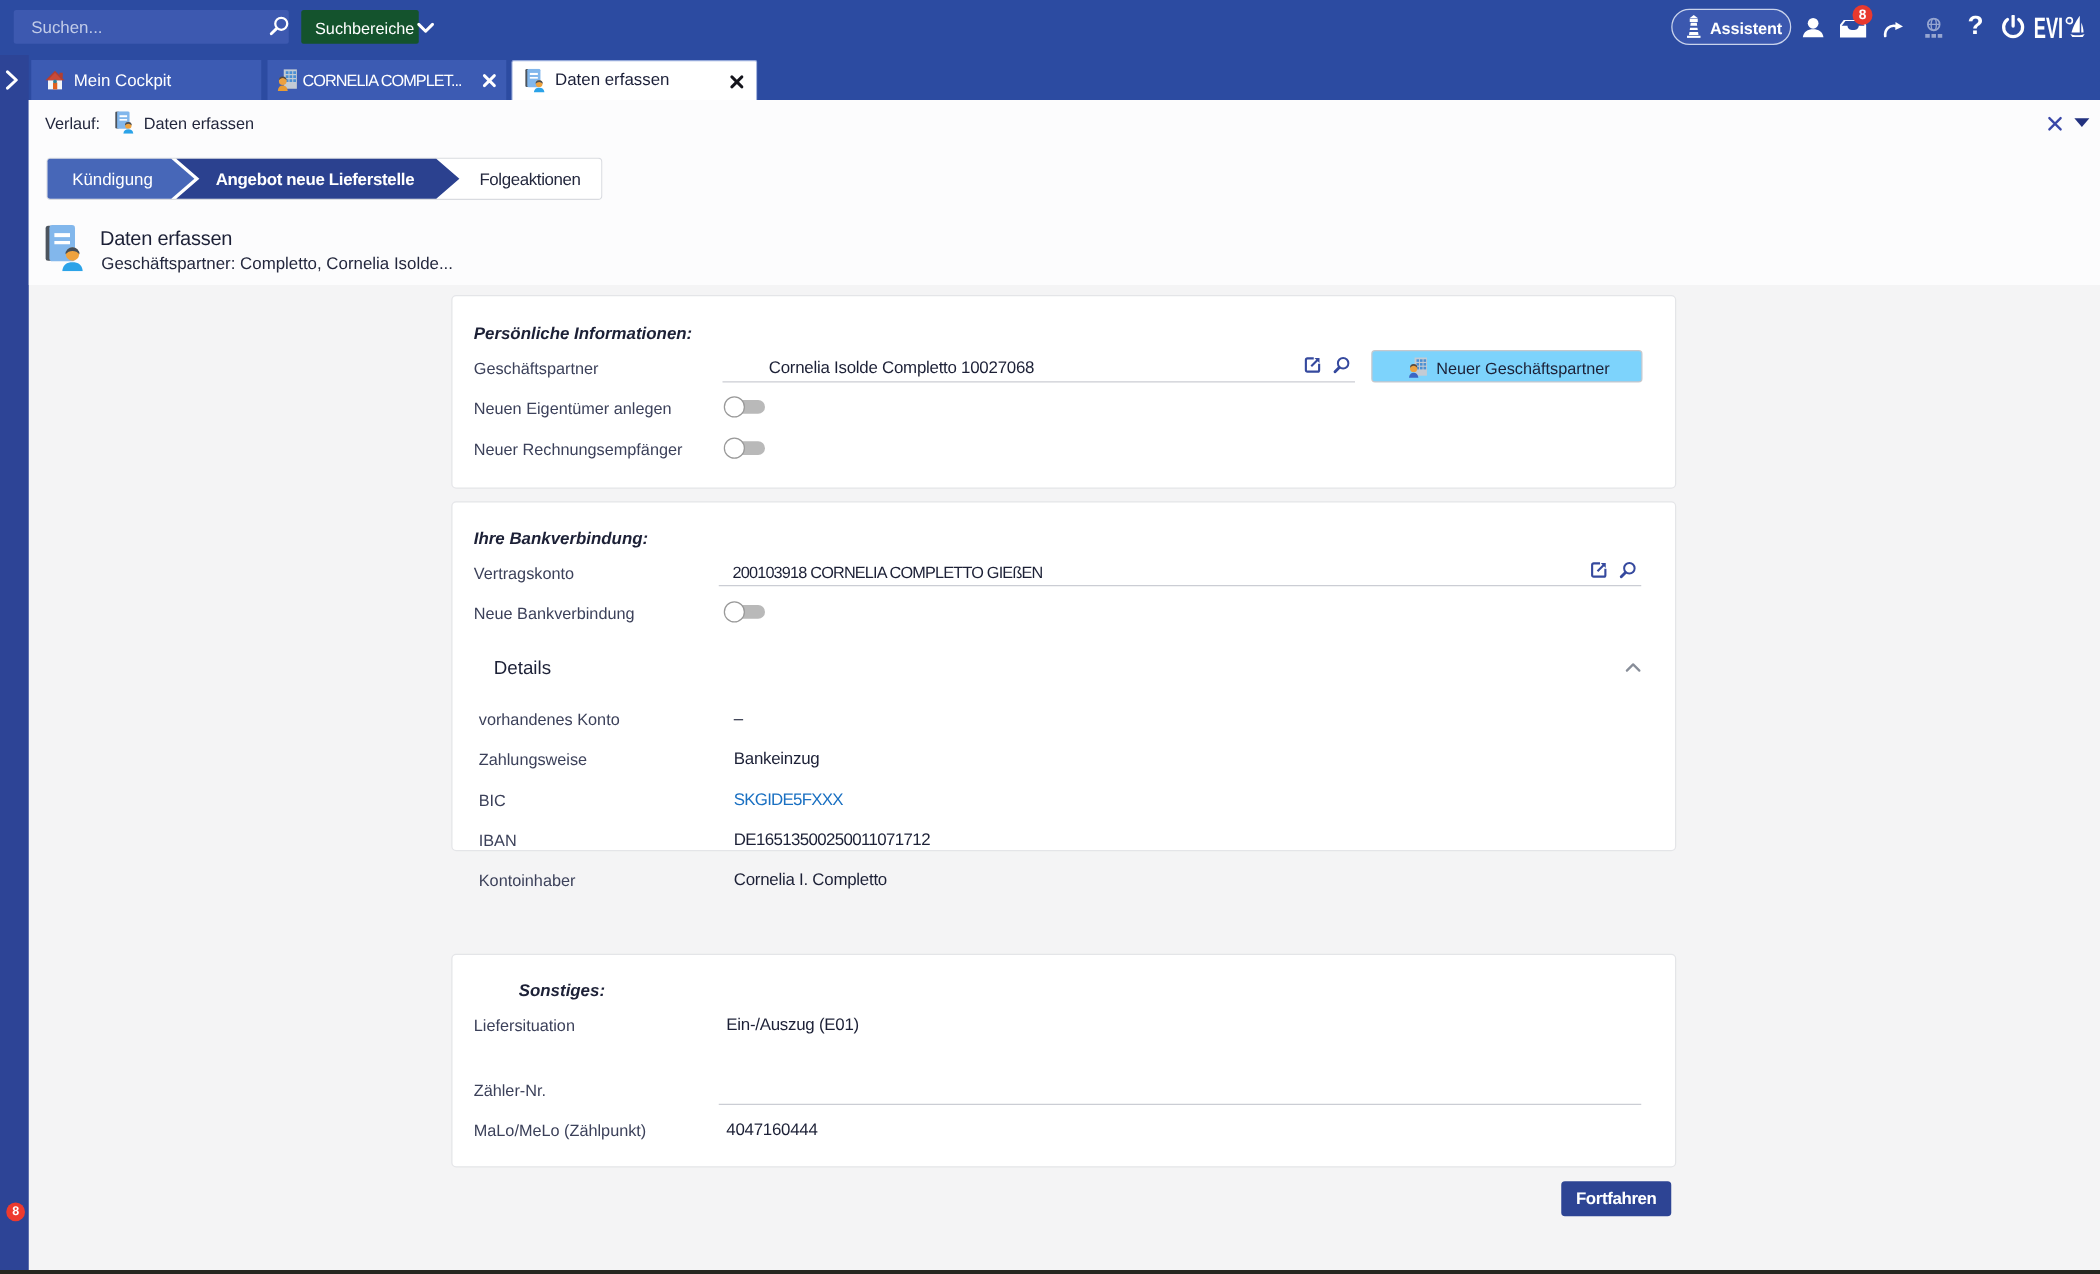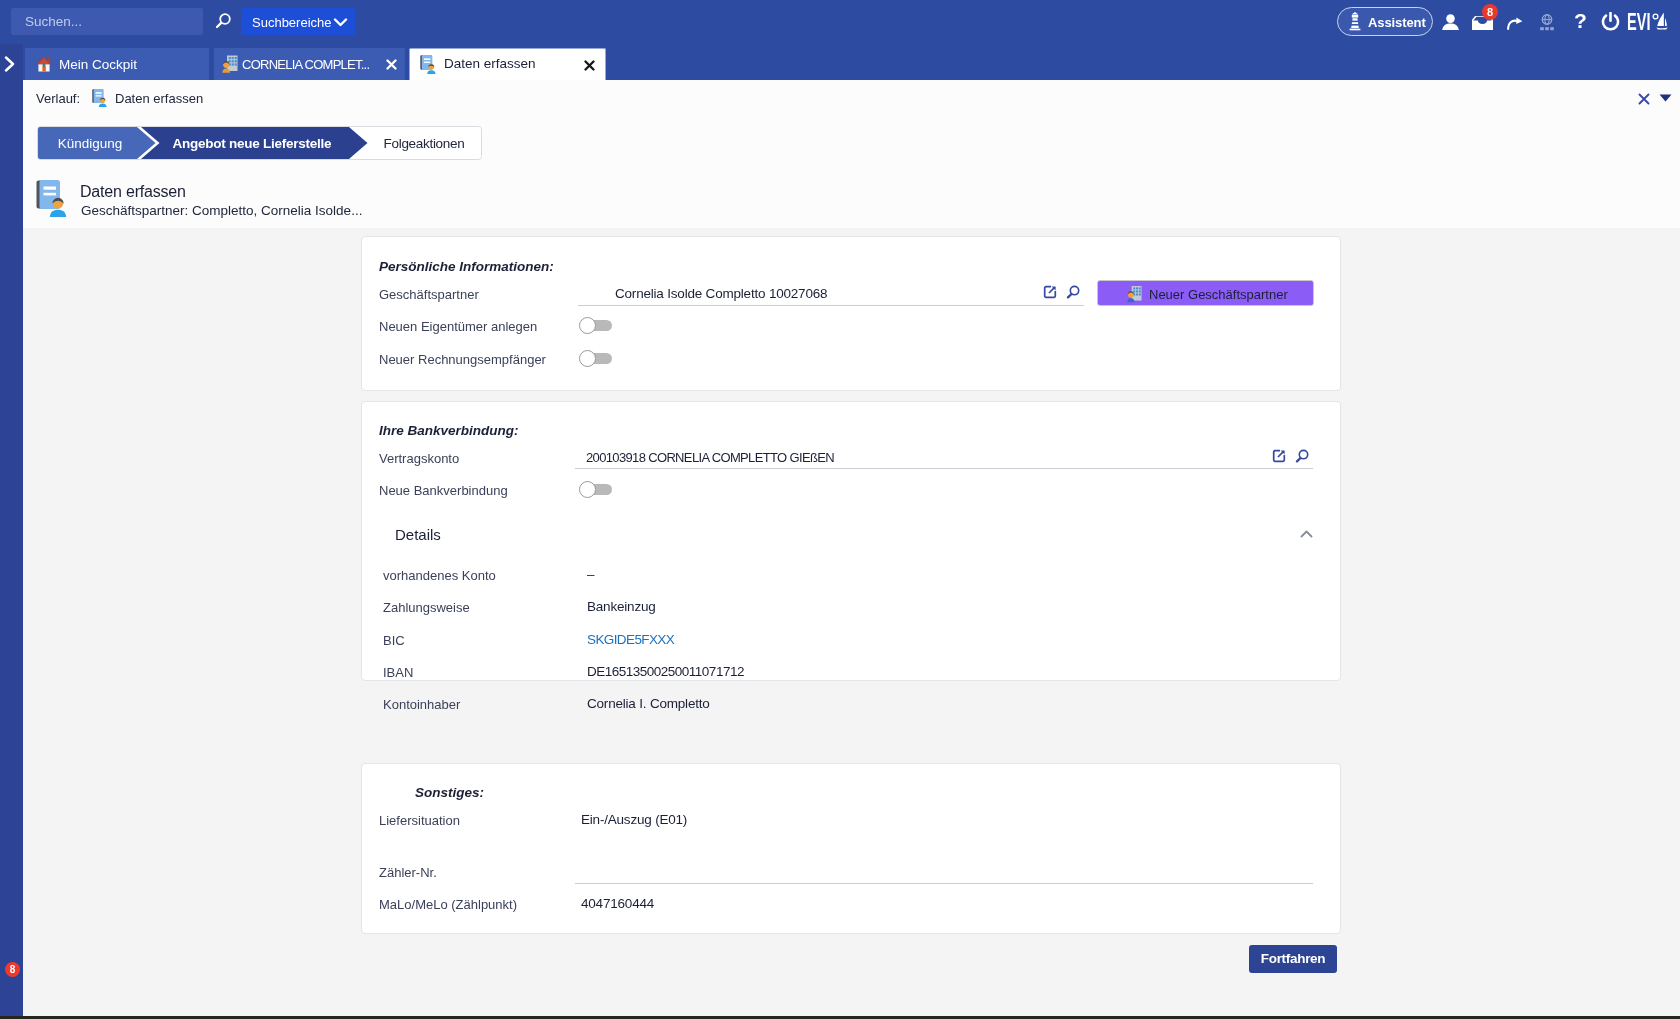--- a/index.html
+++ b/index.html
@@ -3,23 +3,23 @@
 <meta charset="utf-8">
 <title>Daten erfassen</title>
 <style>
   * { margin:0; padding:0; box-sizing:border-box; }
   html,body { width:1680px; height:1019px; overflow:hidden; }
   body { font-family:"Liberation Sans", sans-serif; position:relative; background:#f4f4f5; }
   .abs { position:absolute; }
   svg { display:block; }
   
   #topbar { left:0; top:0; width:1680px; height:44px; background:#2c4ba1; }
-  #searchbox { left:11px; top:8px; width:192px; height:27px; background:#3d59b0; border-radius:2px; }
+  #searchbox { left:11px; top:8px; width:220px; height:27px; background:#3d59b0; border-radius:2px; }
   #searchbox .ph { position:absolute; left:14px; top:6px; font-size:13.5px; color:#c2cce8; }
-  #suchbereiche { left:241px; top:8px; width:114px; height:27px; background:#1d4ed8; border-radius:2px; color:#fff; }
+  #suchbereiche { left:241px; top:8px; width:94px; height:27px; background:#14532d; border-radius:2px; color:#fff; }
   #suchbereiche .t { position:absolute; left:11px; top:7px; font-size:13px; }
   #assistent { left:1337px; top:7px; width:96px; height:29px; border:1px solid #c9d3ec; background:#3b58af; border-radius:15px; }
   #assistent .t { position:absolute; left:30px; top:7px; font-size:13px; font-weight:bold; color:#fff; letter-spacing:-0.1px; }
   
   #tabstrip { left:0; top:44px; width:1680px; height:36px; background:#2c4ba1; }
   .tab { position:absolute; top:48px; height:32px; background:#3c5bb3; color:#fff; }
   .tab .txt { position:absolute; top:9px; font-size:13.5px; white-space:nowrap; }
   #tab3 { background:#fff; color:#1b1f38; border:1px solid #94a8da; border-bottom:none; border-radius:2px 2px 0 0; }
   
   #sidebar { left:0; top:44px; width:23px; height:972px; background:#2d4496; }
@@ -29,21 +29,21 @@
   #ph-sub { position:absolute; left:58px; top:123px; font-size:13.5px; color:#23273d; }
   
   .card { position:absolute; left:361px; width:980px; background:#fff; border:1px solid #e4e5e8; border-radius:4px; }
   .ctitle { position:absolute; left:17px; font-size:13.5px; font-weight:bold; color:#1c2036; white-space:nowrap;font-style:italic; }
   .lbl { position:absolute; left:17px; font-size:13px; color:#3c415a; white-space:nowrap; }
   .val { position:absolute; font-size:13.5px; color:#1c2036; white-space:nowrap; letter-spacing:-0.2px; }
   .uline { position:absolute; height:1px; background:#cbcdd4; }
   .tog { position:absolute; width:33px; height:17px; }
   .tog .track { position:absolute; left:8px; top:3px; width:25px; height:11px; background:#b9b9b9; border-radius:6px; }
   .tog .knob { position:absolute; left:0; top:0; width:17px; height:17px; background:#fff; border:1.5px solid #999; border-radius:50%; }
-  .btn { position:absolute; background:#8b5cf6; border:1px solid #c6c8cd; border-radius:3px; }
+  .btn { position:absolute; background:#7dd3fc; border:1px solid #c6c8cd; border-radius:3px; }
   #fortfahren { position:absolute; left:1249px; top:945px; width:88px; height:28px; background:#2d4494; border-radius:3px; color:#fff; font-size:13.5px; font-weight:bold; text-align:center; line-height:28px; letter-spacing:-0.3px; }
   #badge8 { position:absolute; left:5px; top:962px; width:15px; height:15px; border-radius:50%; background:#ee3a2e; color:#fff; font-size:10px; font-weight:bold; text-align:center; line-height:15px; }
   #bottombar { position:absolute; left:0; top:1016px; width:1680px; height:3px; background:#26261f; }
   .ico { position:absolute; }
 </style>
 </head>
 <body>
 <div id="topbar" class="abs"></div>
 <div id="searchbox" class="abs">
     <span class="ph">Suchen...</span>

